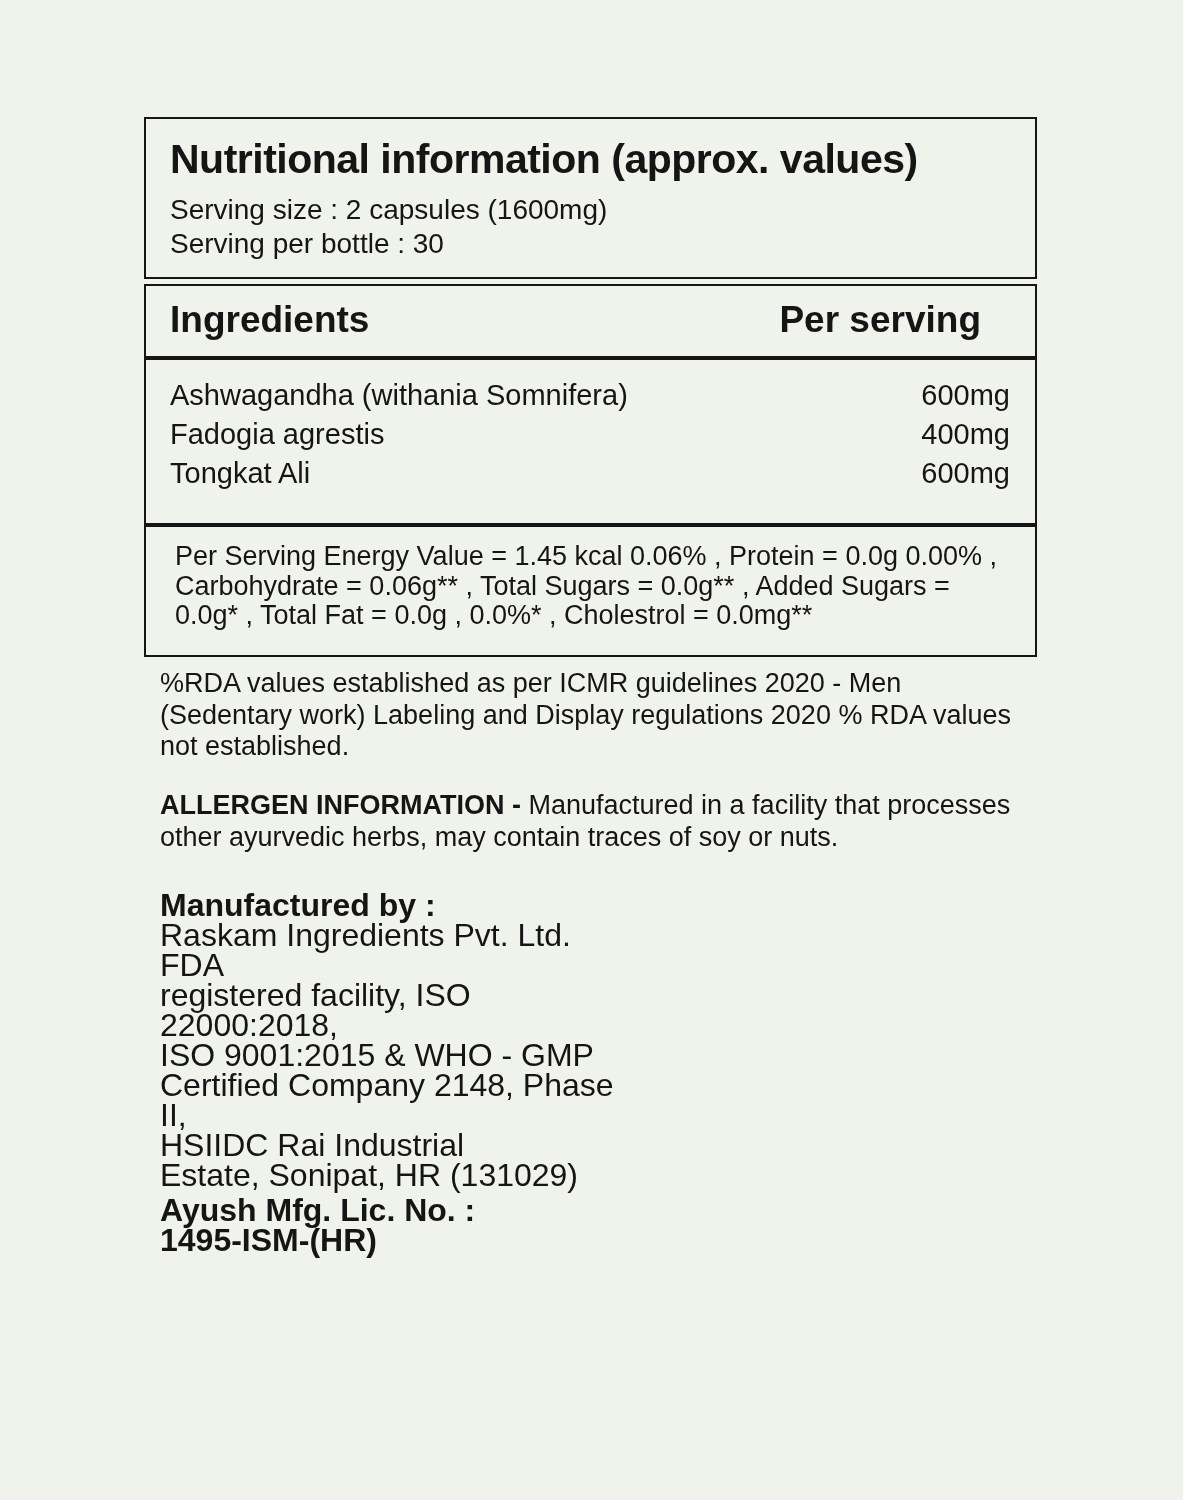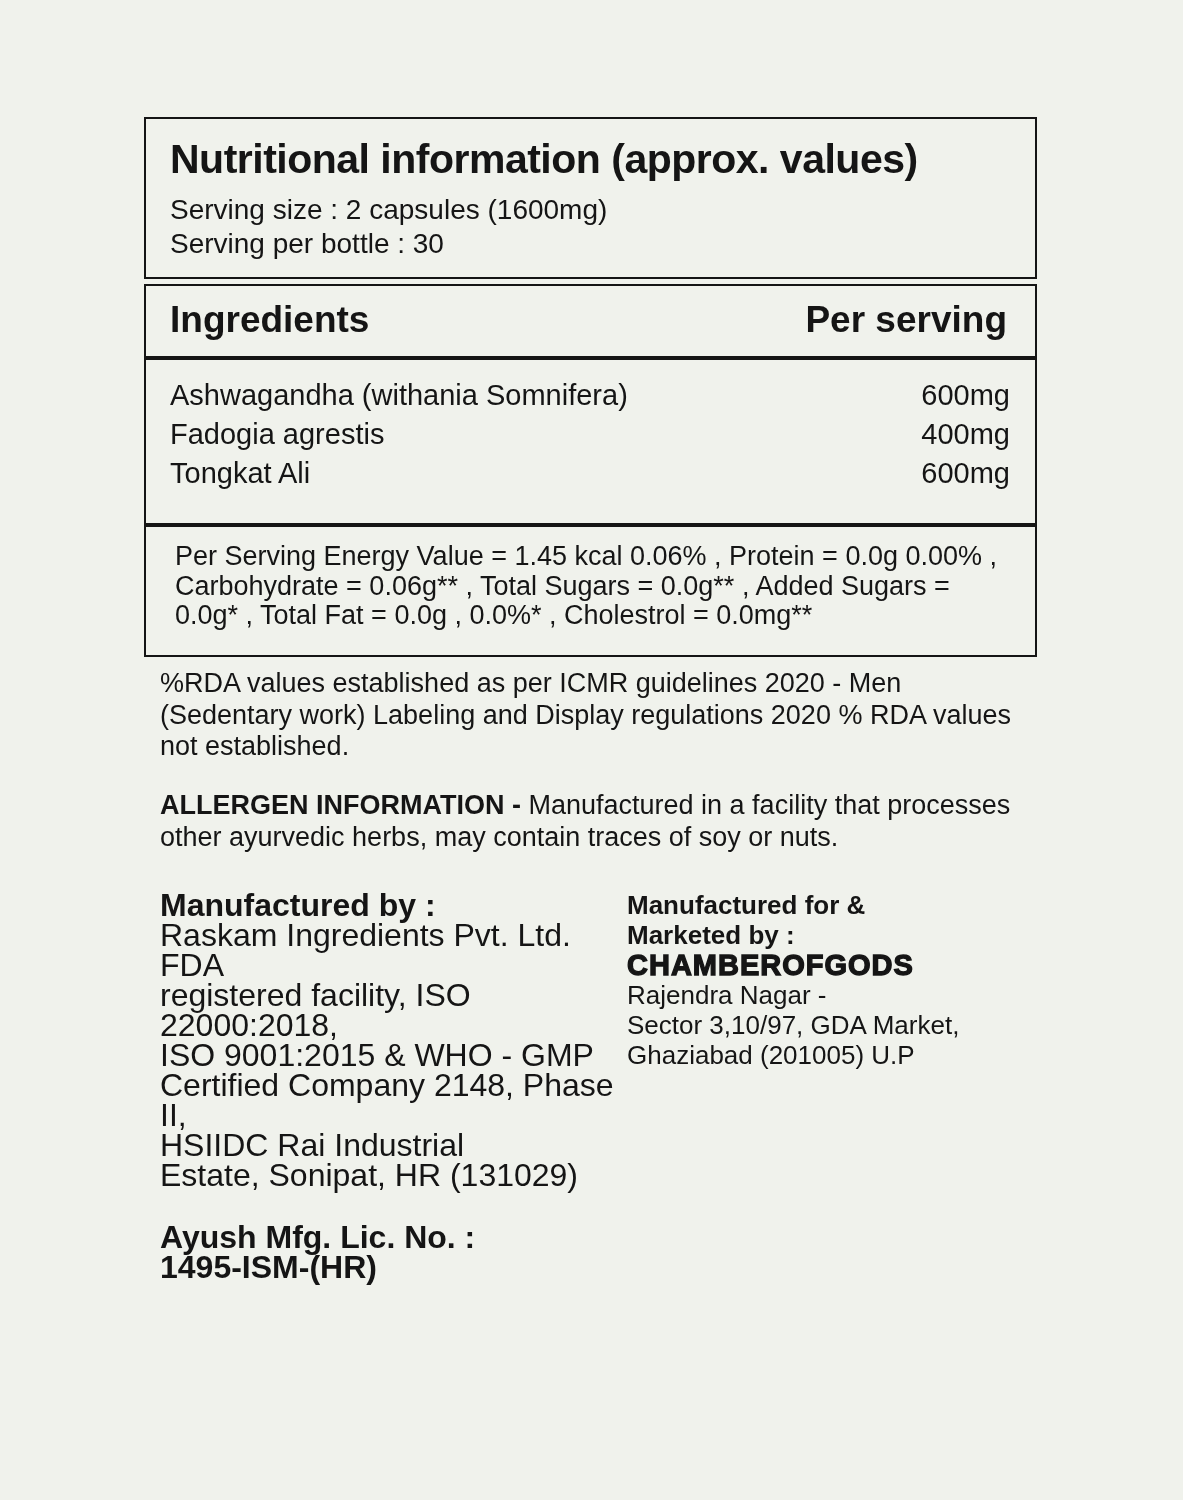--- a/index.html
+++ b/index.html
@@ -18,21 +18,21 @@
 
   .box-head { padding: 16px 30px 16px 24px; margin-bottom: 5px; }
   .panel-title {
     font-size: 41px; font-weight: bold; letter-spacing: -0.5px;
     line-height: 48px; margin-bottom: 10px; white-space: nowrap;
   }
   .serving-line { font-size: 28px; line-height: 34px; }
 
   .box-cols {
     display: flex; justify-content: space-between; align-items: center;
-    padding: 13px 28px 15px 24px;
+    padding: 13px 54px 15px 24px;
     font-size: 37px; font-weight: bold;
   }
 
   .box-rows { padding: 16px 25px 30px 24px; }
   .ing-row {
     display: flex; justify-content: space-between; align-items: baseline;
     font-size: 29px; line-height: 39px;
   }
 
   .box-energy { padding: 15px 28px 24px 29px; }
@@ -51,21 +51,21 @@
 
   .mfg-cols { position: absolute; top: 890px; left: 160px; width: 860px; display: flex; }
   .mfg-col-left  { width: 467px; font-size: 32px; line-height: 30px; }
   .mfg-col-right { width: 393px; font-size: 26px; line-height: 30px; }
   .mfg-heading { font-weight: bold; }
   .brand-wordmark {
     font-size: 29px; font-weight: bold; letter-spacing: 1px;
     -webkit-text-stroke: 1.3px #151515;
     line-height: 30px;
   }
-  .ayush-block { margin-top: 32px; font-weight: bold; }
+  .ayush-block { margin-top: 5px; font-weight: bold; }
 </style>
 </head>
 <body style="background: rgb(240, 242, 236); color: rgb(21, 21, 21);">
 
 <div class="page">
 
   <section class="panel">
 
     <div class="box box-head">
       <div class="panel-title">Nutritional information (approx. values)</div>
@@ -115,24 +115,16 @@
       <div>ISO 9001:2015 &amp; WHO - GMP</div>
       <div>Certified Company 2148, Phase II,</div>
       <div>HSIIDC Rai Industrial</div>
       <div>Estate, Sonipat, HR (131029)</div>
       <div class="ayush-block">
         <div>Ayush Mfg. Lic. No. :</div>
         <div>1495-ISM-(HR)</div>
       </div>
     </div>
 
-    <div class="mfg-col-right">
-      <div class="mfg-heading">Manufactured for &amp;</div>
-      <div class="mfg-heading">Marketed by :</div>
-      <div class="brand-wordmark">CHAMBEROFGODS</div>
-      <div>Rajendra Nagar -</div>
-      <div>Sector 3,10/97, GDA Market,</div>
-      <div>Ghaziabad (201005) U.P</div>
-    </div>
 
   </div>
 
 </div>
 
 </body></html>

